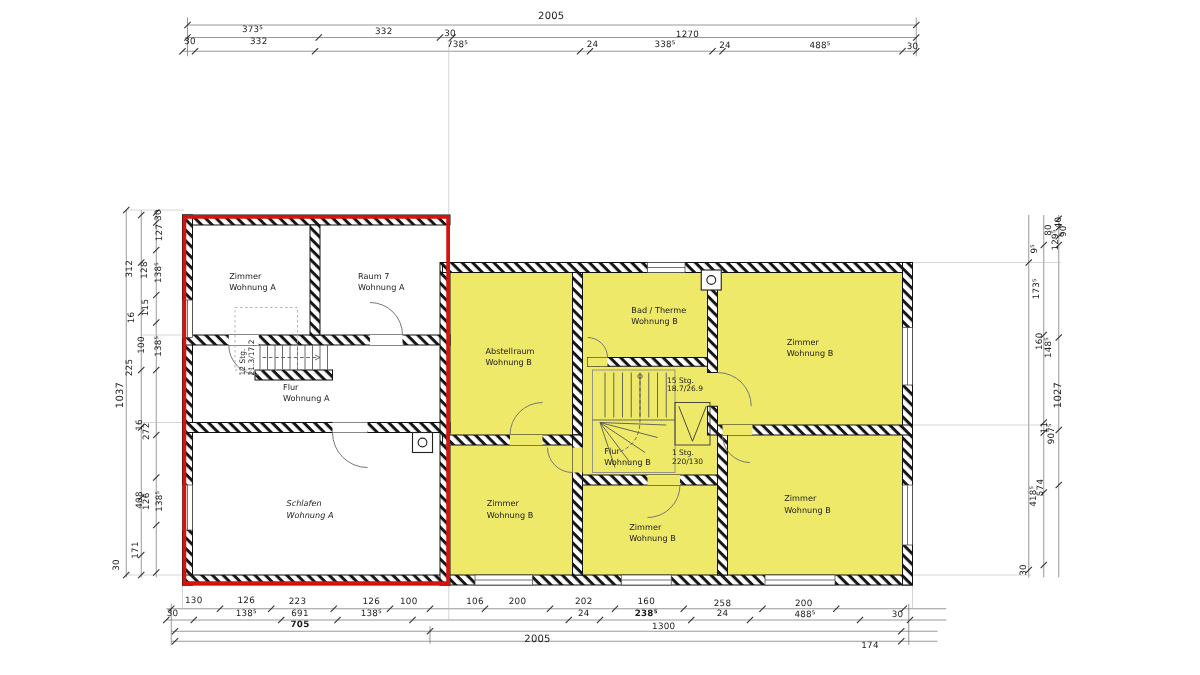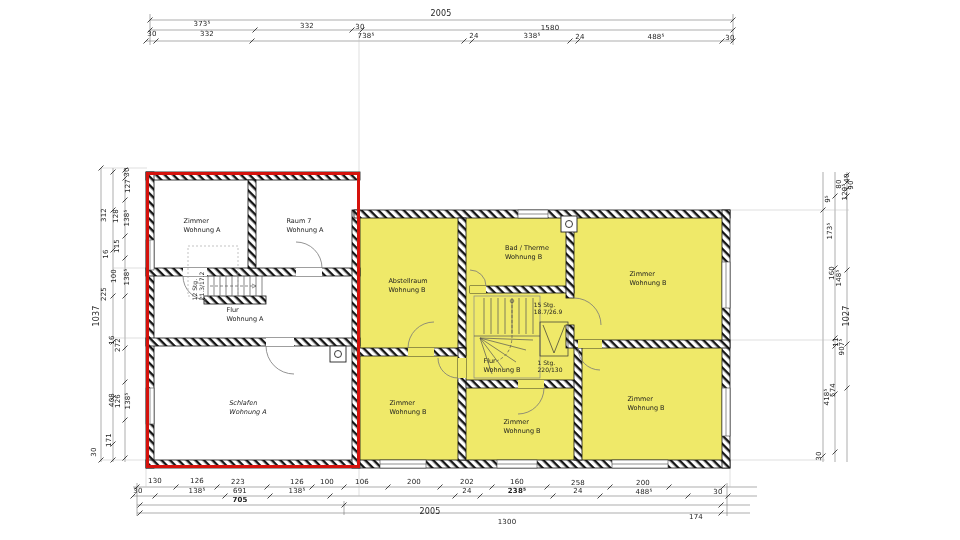--- a/index.html
+++ b/index.html
@@ -149,52 +149,52 @@
   </g>
 
   <rect id="red-outline" x="147.5" y="173.5" width="211" height="293" fill="none" stroke="#d5120c" stroke-width="3"></rect>
 </svg>
 
 <div id="label-layer">
       <div class="lbl big" style="left: 441px; top: 13px;">2005</div>
       <div class="lbl" style="left: 202px; top: 24px;">373⁵</div>
       <div class="lbl" style="left: 307px; top: 26px;">332</div>
       <div class="lbl" style="left: 360px; top: 27px;">30</div>
-      <div class="lbl" style="left: 550px; top: 28px;">1580</div>
+      <div class="lbl" style="left: 550px; top: 28px;">1270</div>
       <div class="lbl" style="left: 152px; top: 34px;">30</div>
       <div class="lbl" style="left: 207px; top: 34px;">332</div>
       <div class="lbl" style="left: 366px; top: 36px;">738⁵</div>
       <div class="lbl" style="left: 474px; top: 36px;">24</div>
       <div class="lbl" style="left: 532px; top: 36px;">338⁵</div>
       <div class="lbl" style="left: 580px; top: 37px;">24</div>
       <div class="lbl" style="left: 656px; top: 37px;">488⁵</div>
       <div class="lbl" style="left: 730px; top: 38px;">30</div>
       <div class="lbl" style="left: 155px; top: 481px;">130</div>
       <div class="lbl" style="left: 197px; top: 481px;">126</div>
       <div class="lbl" style="left: 238px; top: 482px;">223</div>
       <div class="lbl" style="left: 297px; top: 482px;">126</div>
       <div class="lbl" style="left: 327px; top: 482px;">100</div>
-      <div class="lbl" style="left: 362px; top: 482px;">106</div>
+      <div class="lbl" style="left: 380px; top: 482px;">106</div>
       <div class="lbl" style="left: 414px; top: 482px;">200</div>
       <div class="lbl" style="left: 467px; top: 482px;">202</div>
       <div class="lbl" style="left: 517px; top: 482px;">160</div>
       <div class="lbl" style="left: 578px; top: 483px;">258</div>
       <div class="lbl" style="left: 643px; top: 483px;">200</div>
       <div class="lbl" style="left: 696px; top: 483px; margin-top: 34px;">174</div>
       <div class="lbl" style="left: 138px; top: 491px;">30</div>
       <div class="lbl" style="left: 197px; top: 491px;">138⁵</div>
       <div class="lbl" style="left: 240px; top: 491px;">691</div>
       <div class="lbl" style="left: 297px; top: 491px;">138⁵</div>
       <div class="lbl" style="left: 467px; top: 491px;">24</div>
       <div class="lbl" style="left: 517px; top: 491px; font-weight: bold;">238⁵</div>
       <div class="lbl" style="left: 578px; top: 491px;">24</div>
       <div class="lbl" style="left: 644px; top: 492px;">488⁵</div>
       <div class="lbl" style="left: 718px; top: 492px;">30</div>
       <div class="lbl" style="left: 240px; top: 500px; font-weight: bold;">705</div>
-      <div class="lbl" style="left: 507px; top: 502px; margin-top: 20px;">1300</div>
+      <div class="lbl" style="left: 531px; top: 502px;">1300</div>
       <div class="lbl big" style="left: 430px; top: 511px;">2005</div>
       <div class="lbl rot" style="left: 127px; top: 172px;">30</div>
       <div class="lbl rot" style="left: 128px; top: 186px;">127</div>
       <div class="lbl rot" style="left: 104px; top: 215px;">312</div>
       <div class="lbl rot" style="left: 116px; top: 216px;">128</div>
       <div class="lbl rot" style="left: 127px; top: 218px;">138⁵</div>
       <div class="lbl rot" style="left: 117px; top: 246px;">115</div>
       <div class="lbl rot" style="left: 106px; top: 254px;">16</div>
       <div class="lbl rot" style="left: 114px; top: 276px;">100</div>
       <div class="lbl rot" style="left: 127px; top: 277px;">138⁵</div>

